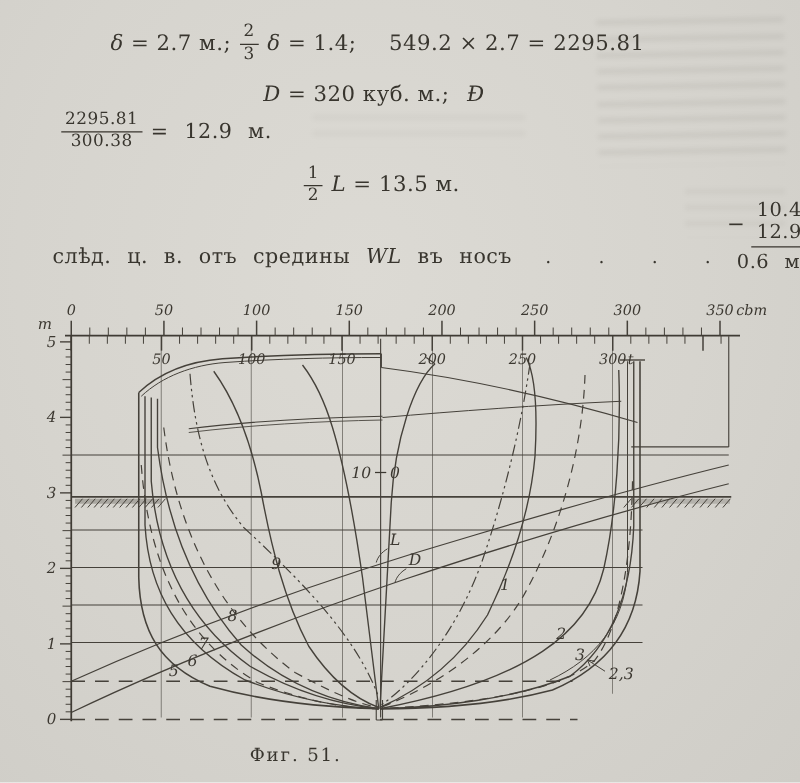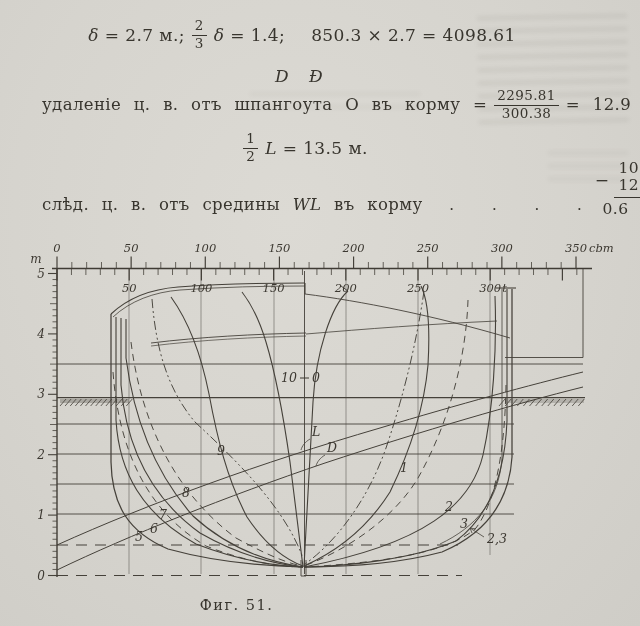--- a/index.html
+++ b/index.html
@@ -43,52 +43,52 @@
 <div class="eq center-line" style="top:18px">
   <span class="it">δ</span>&nbsp;
   <span>= 2.7  м.;</span>
   <span class="frac">
     <span class="num">2</span>
     <span class="den">3</span>
   </span>
   <span class="it">δ</span>&nbsp;
   <span>= 1.4;</span>
   <span class="sp2"></span>
-  <span>850.3 × 2.7 = 4098.61</span>
+  <span>549.2 × 2.7 = 2295.81</span>
 </div>
 
 <div class="eq center-line" style="top:66px">
   <span class="it">D</span>&nbsp;
+  <span>= 320 куб. м.;</span>
   <span class="sp"></span>
   <span class="it">Đ</span>&nbsp;
 </div>
 
 <div class="eq rustext" style="left:42px;top:88px">
-  <span>удаленіе ц. в. отъ шпангоута O въ корму =</span>
   <span class="frac">
     <span class="num">2295.81</span>
     <span class="den">300.38</span>
   </span>
   <span>= 12.9 м.</span>
 </div>
 
 <div class="eq center-line" style="top:131px">
   <span class="frac">
     <span class="num">1</span>
     <span class="den">2</span>
   </span>
   <span class="it">L</span>&nbsp;
   <span>= 13.5 м.</span>
 </div>
 
 <div class="eq rustext" id="eq5">
   <span style="padding-bottom:4px">
     <span>слѣд. ц. в. отъ средины</span>
     <span class="it">WL</span>
-    <span>въ корму</span>
+    <span>въ носъ</span>
     <span class="dots">. . . .</span>
   </span>
   <span class="sub">
     <span class="subrow">
       <span class="minus">−</span>
       <span class="stack">
         <span>10.4</span>
         <span>12.9</span>
       </span>
     </span>

